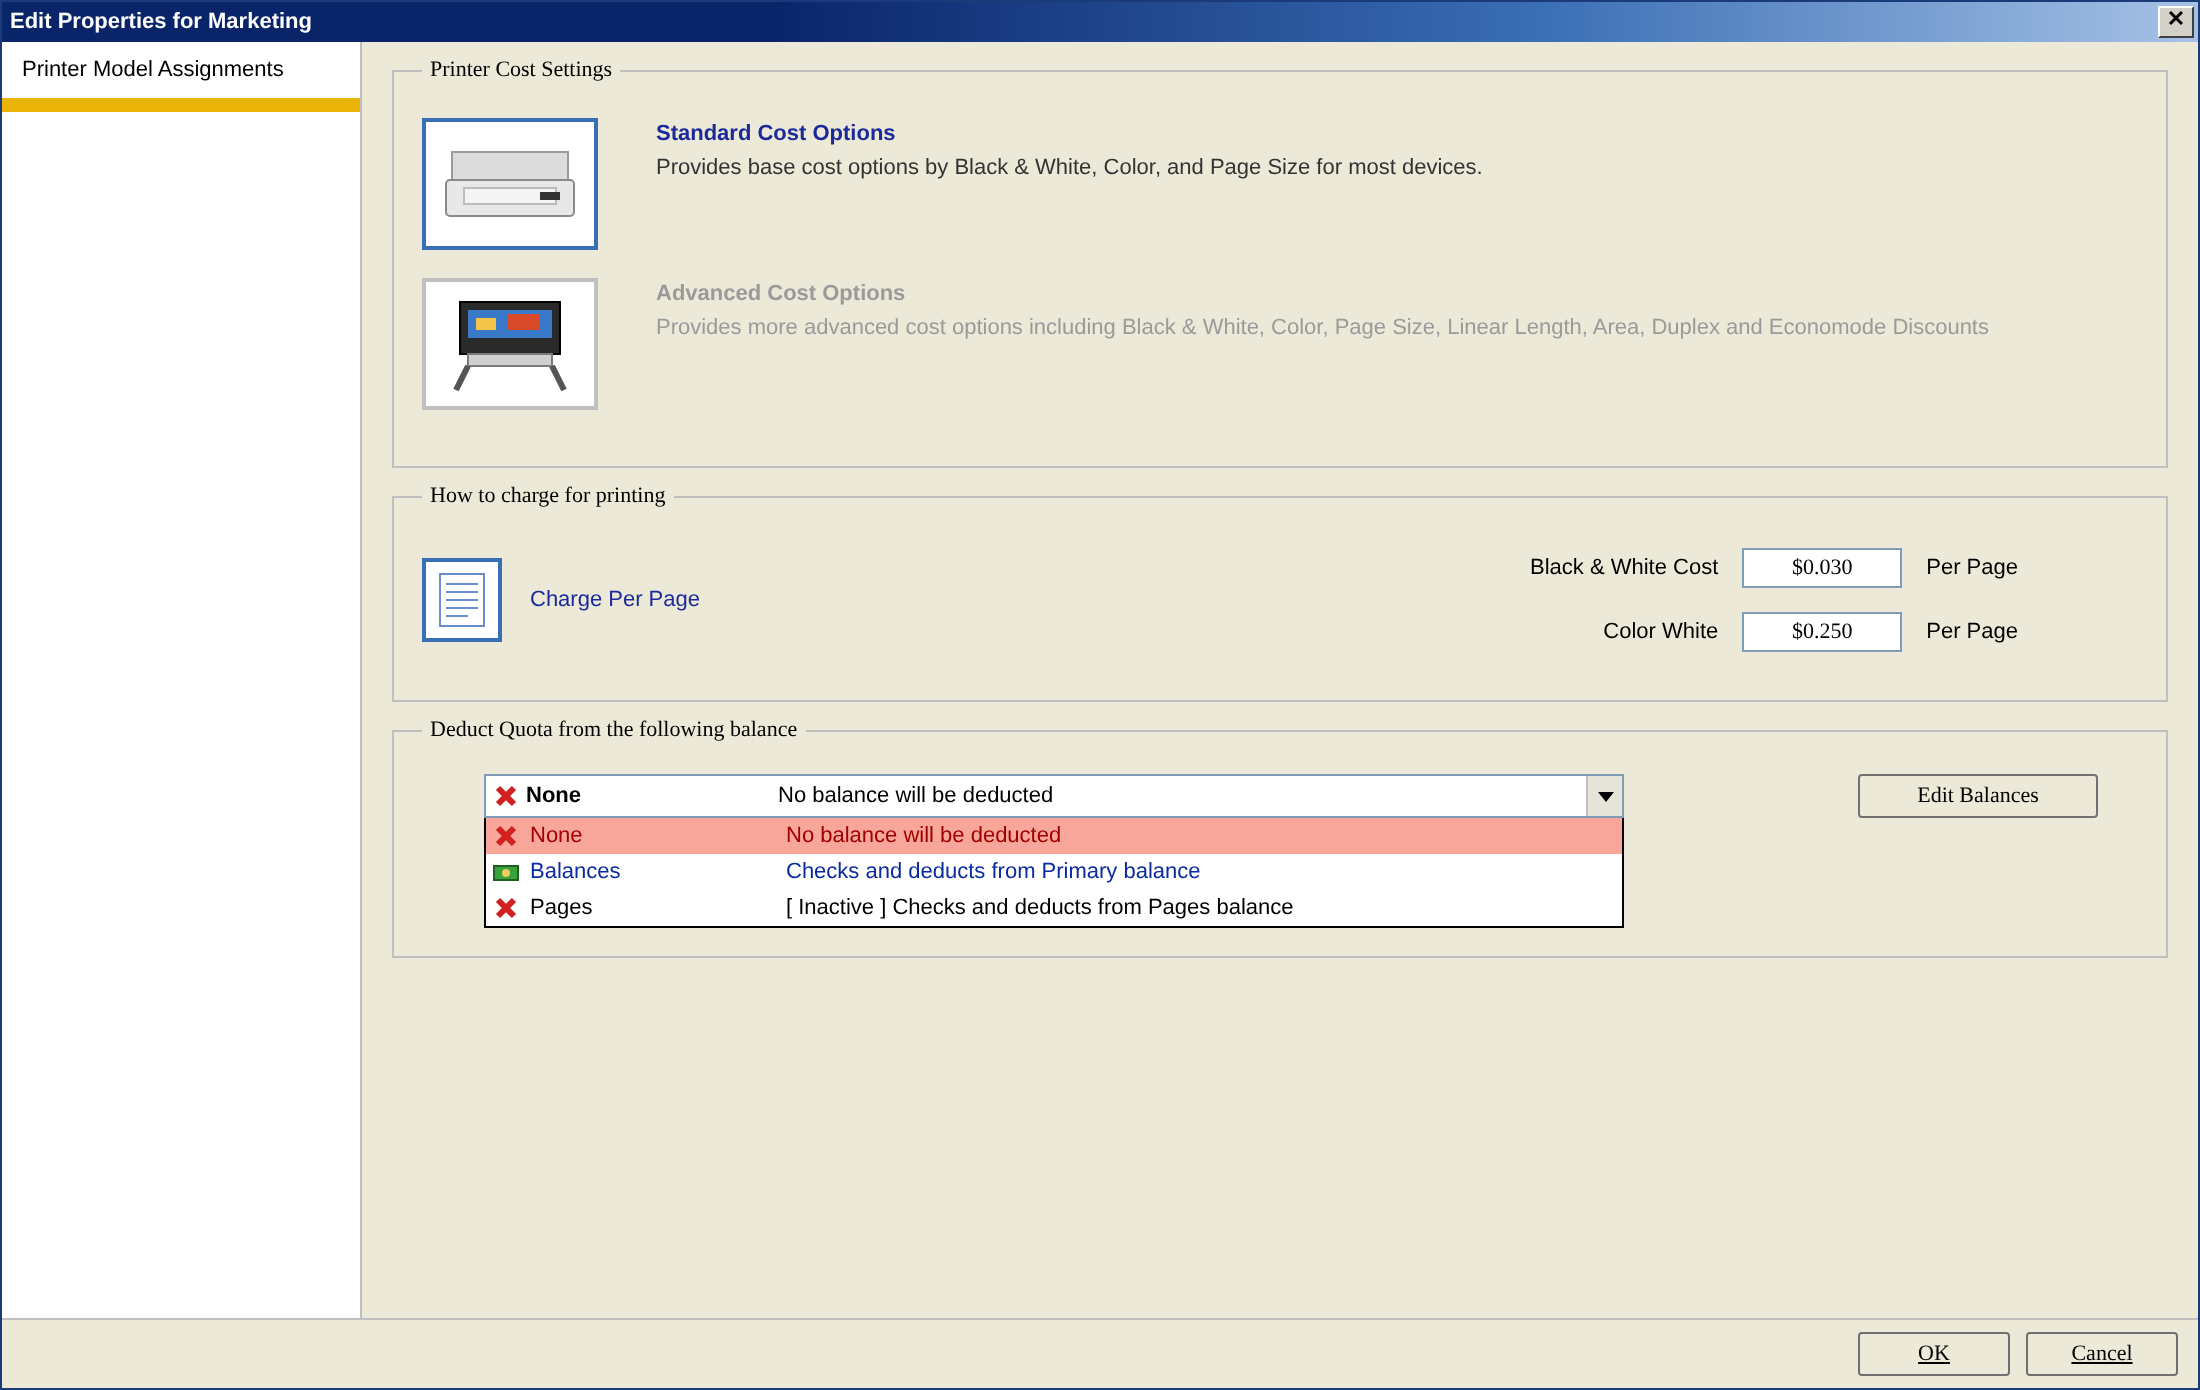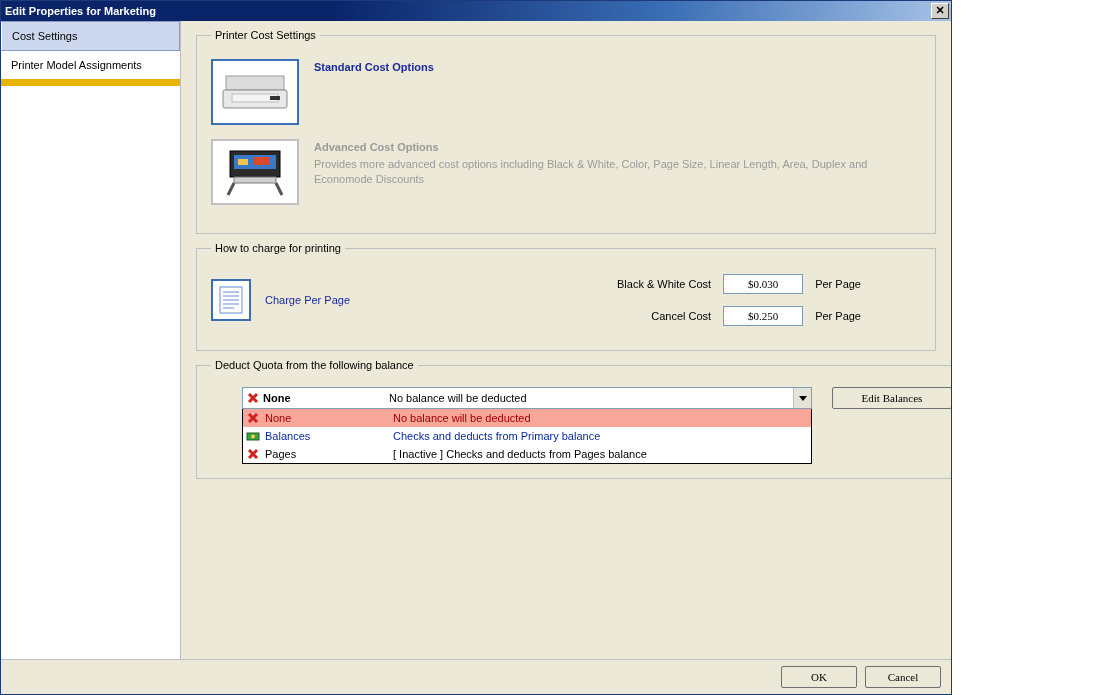--- a/index.html
+++ b/index.html
@@ -1,28 +1,28 @@
 <!DOCTYPE html>
 <html><head>
 <meta charset="utf-8">
 <style>
   * { box-sizing: border-box; }
   html, body { margin:0; padding:0; font-family: Tahoma, Arial, sans-serif; font-size:11px; color:#000; background:#fff; }
-  .window { width:952px; height:695px; border:1px solid #1a3a7a; position:relative; background:#ece9d8; display:flex; flex-direction:column; }
+  .window { width:1100px; height:695px; border:1px solid #1a3a7a; position:relative; background:#ece9d8; display:flex; flex-direction:column; }
   .titlebar { height:20px; background:linear-gradient(to right,#0a246a 0%,#0a246a 35%,#3a6eb5 70%,#a6c2e6 100%); color:#fff; font-weight:bold; font-size:11px; display:flex; align-items:center; padding:0 2px 0 4px; }
   .titlebar .title { flex:1; }
   .titlebar .close { width:18px; height:16px; background:#d4d0c8; border:1px solid #fff; border-right-color:#404040; border-bottom-color:#404040; color:#000; font-family:Arial; font-size:11px; text-align:center; line-height:13px; cursor:pointer; font-weight:bold;}
   .body { flex:1; display:flex; overflow:hidden; }
   .sidebar { width:180px; background:#fff; border-right:1px solid #bfbfbf; display:flex; flex-direction:column; padding-top:0; }
   .sidebar-item { padding:8px 10px; cursor:pointer; border-bottom:7px solid #eab308; }
   .sidebar-item.selected { background:#cdd7ee; border:1px solid #8a9bc4; border-left:1px solid #fff;}
   .content { flex:1; padding:0 15px 0 15px; overflow:auto; }
   fieldset { border:1px solid #bfbfbf; margin:8px 0 0 0; padding:10px 14px 14px 14px; }
-  legend { padding:0 4px; color:#000; }
-  .opt-row { display:flex; align-items:flex-start; gap:15px; margin:8px 0 14px 0; }
+  legend { padding:0 4px; color:#000;font-family:Liberation Serif, serif; }
+  .opt-row { display:flex; align-items:flex-start; gap:29px; margin:8px 0 14px 0; }
   .thumb { width:88px; height:66px; background:#fff; border:2px solid #c0c0c0; box-shadow:inset 1px 1px 0 #fff; position:relative; display:flex; align-items:center; justify-content:center; flex:0 0 auto;}
   .thumb.selected { border:2px solid #3a6eb5; }
   .opt-text { flex:1; padding-top:2px; }
   .opt-title { font-weight:bold; color:#1a2a9a; margin-bottom:4px; }
   .opt-title.disabled { color:#9a9a9a; }
   .opt-desc { color:#333; line-height:1.35; }
   .opt-desc.disabled { color:#9a9a9a; }
   .charge-row { display:flex; align-items:center; gap:14px; margin:10px 0 10px 0; }
   .charge-row .label { font-weight:normal; color:#1a2a9a; }
   .charge-row .label.disabled { font-weight:bold; color:#9a9a9a; }
@@ -42,42 +42,39 @@
   .drop-row .di { width:20px; display:flex; align-items:center; justify-content:center; }
   .drop-row .dn { width:130px; padding-left:2px; }
   .drop-row .dd { flex:1; }
   .drop-row.highlight { background:#f8a69a; }
   .drop-row.highlight .dn, .drop-row.highlight .dd { color:#a00000; }
   .drop-row.primary .dn, .drop-row.primary .dd { color:#0a2aa0; }
   .quota-wrap { display:flex; gap:20px; align-items:flex-start; margin-top:6px;padding-left:31px;}
   .quota-left { flex:0 0 570px; position:relative;}
   .quota-right { flex:1; display:flex; justify-content:flex-end; padding-right:20px;}
   button.win { height:22px; min-width:72px; background:#ece9d8; border:1px solid #707070; border-radius:2px; font:11px Tahoma; padding:0 16px; cursor:pointer;}
-  .footer { border-top:1px solid #bfbfbf; padding:6px 10px; display:flex; justify-content:flex-end; gap:8px; background:#ece9d8;}
+  .footer { border-top:1px solid #bfbfbf; padding:6px 10px; display:flex; justify-content:flex-end; gap:8px; background:#ece9d8;text-decoration:underline;}
   .footer button.win { min-width:76px; }
   svg { display:block; }
   .x-icon svg { width:12px; height:12px;}
   .triangle-down { width:0; height:0; border-left:4px solid transparent; border-right:4px solid transparent; border-top:5px solid #000;}
 </style>
 </head>
 <body>
 
 <div class="window">
 
   <div class="titlebar">
     <span class="title">Edit Properties for Marketing</span>
     <div class="close">✕</div>
   </div>
 
   <div class="body">
 
     <div class="sidebar">
-      <div class="sidebar-item selected">
-        <span>Cost Settings</span>
-      </div>
       <div class="sidebar-item">
         <span>Printer Model Assignments</span>
       </div>
     </div>
 
     <div class="content">
 
       <fieldset>
         <legend>Printer Cost Settings</legend>
 
@@ -85,20 +82,21 @@
           <div class="thumb selected">
             <svg width="70" height="44" viewBox="0 0 70 44">
               <rect x="6" y="6" width="58" height="14" fill="#dcdcdc" stroke="#9a9a9a"></rect>
               <rect x="3" y="20" width="64" height="18" rx="2" fill="#e8e8e8" stroke="#8a8a8a"></rect>
               <rect x="12" y="24" width="46" height="8" fill="#f4f4f4" stroke="#bcbcbc"></rect>
               <rect x="50" y="26" width="10" height="4" fill="#333"></rect>
             </svg>
           </div>
           <div class="opt-text">
             <div class="opt-title">Standard Cost Options</div>
+            <div class="opt-desc">Provides base cost options by Black &amp; White, Color, and Page Size for most devices.</div>
           </div>
         </div>
 
         <div class="opt-row">
           <div class="thumb">
             <svg width="70" height="50" viewBox="0 0 70 50">
               <rect x="10" y="4" width="50" height="26" fill="#2a2a2a" stroke="#000"></rect>
               <rect x="14" y="8" width="42" height="14" fill="#3a78c8"></rect>
               <rect x="18" y="12" width="10" height="6" fill="#f2c44a"></rect>
               <rect x="34" y="10" width="16" height="8" fill="#d84a2a"></rect>
@@ -128,21 +126,21 @@
               <line x1="5" y1="23" x2="16" y2="23" stroke="#6a8ed0"></line>
             </svg>
           </div>
           <div class="label">Charge Per Page</div>
 
           <div class="inputs">
             <label>Black &amp; White Cost</label>
             <input class="text" type="text" value="$0.030" style="">
             <span class="suffix">Per Page</span>
 
-            <label>Cancel Cost</label>
+            <label>Color White</label>
             <input class="text" type="text" value="$0.250" style="">
             <span class="suffix">Per Page</span>
           </div>
         </div>
 
       </fieldset>
 
       <fieldset>
         <legend>Deduct Quota from the following balance</legend>
 

